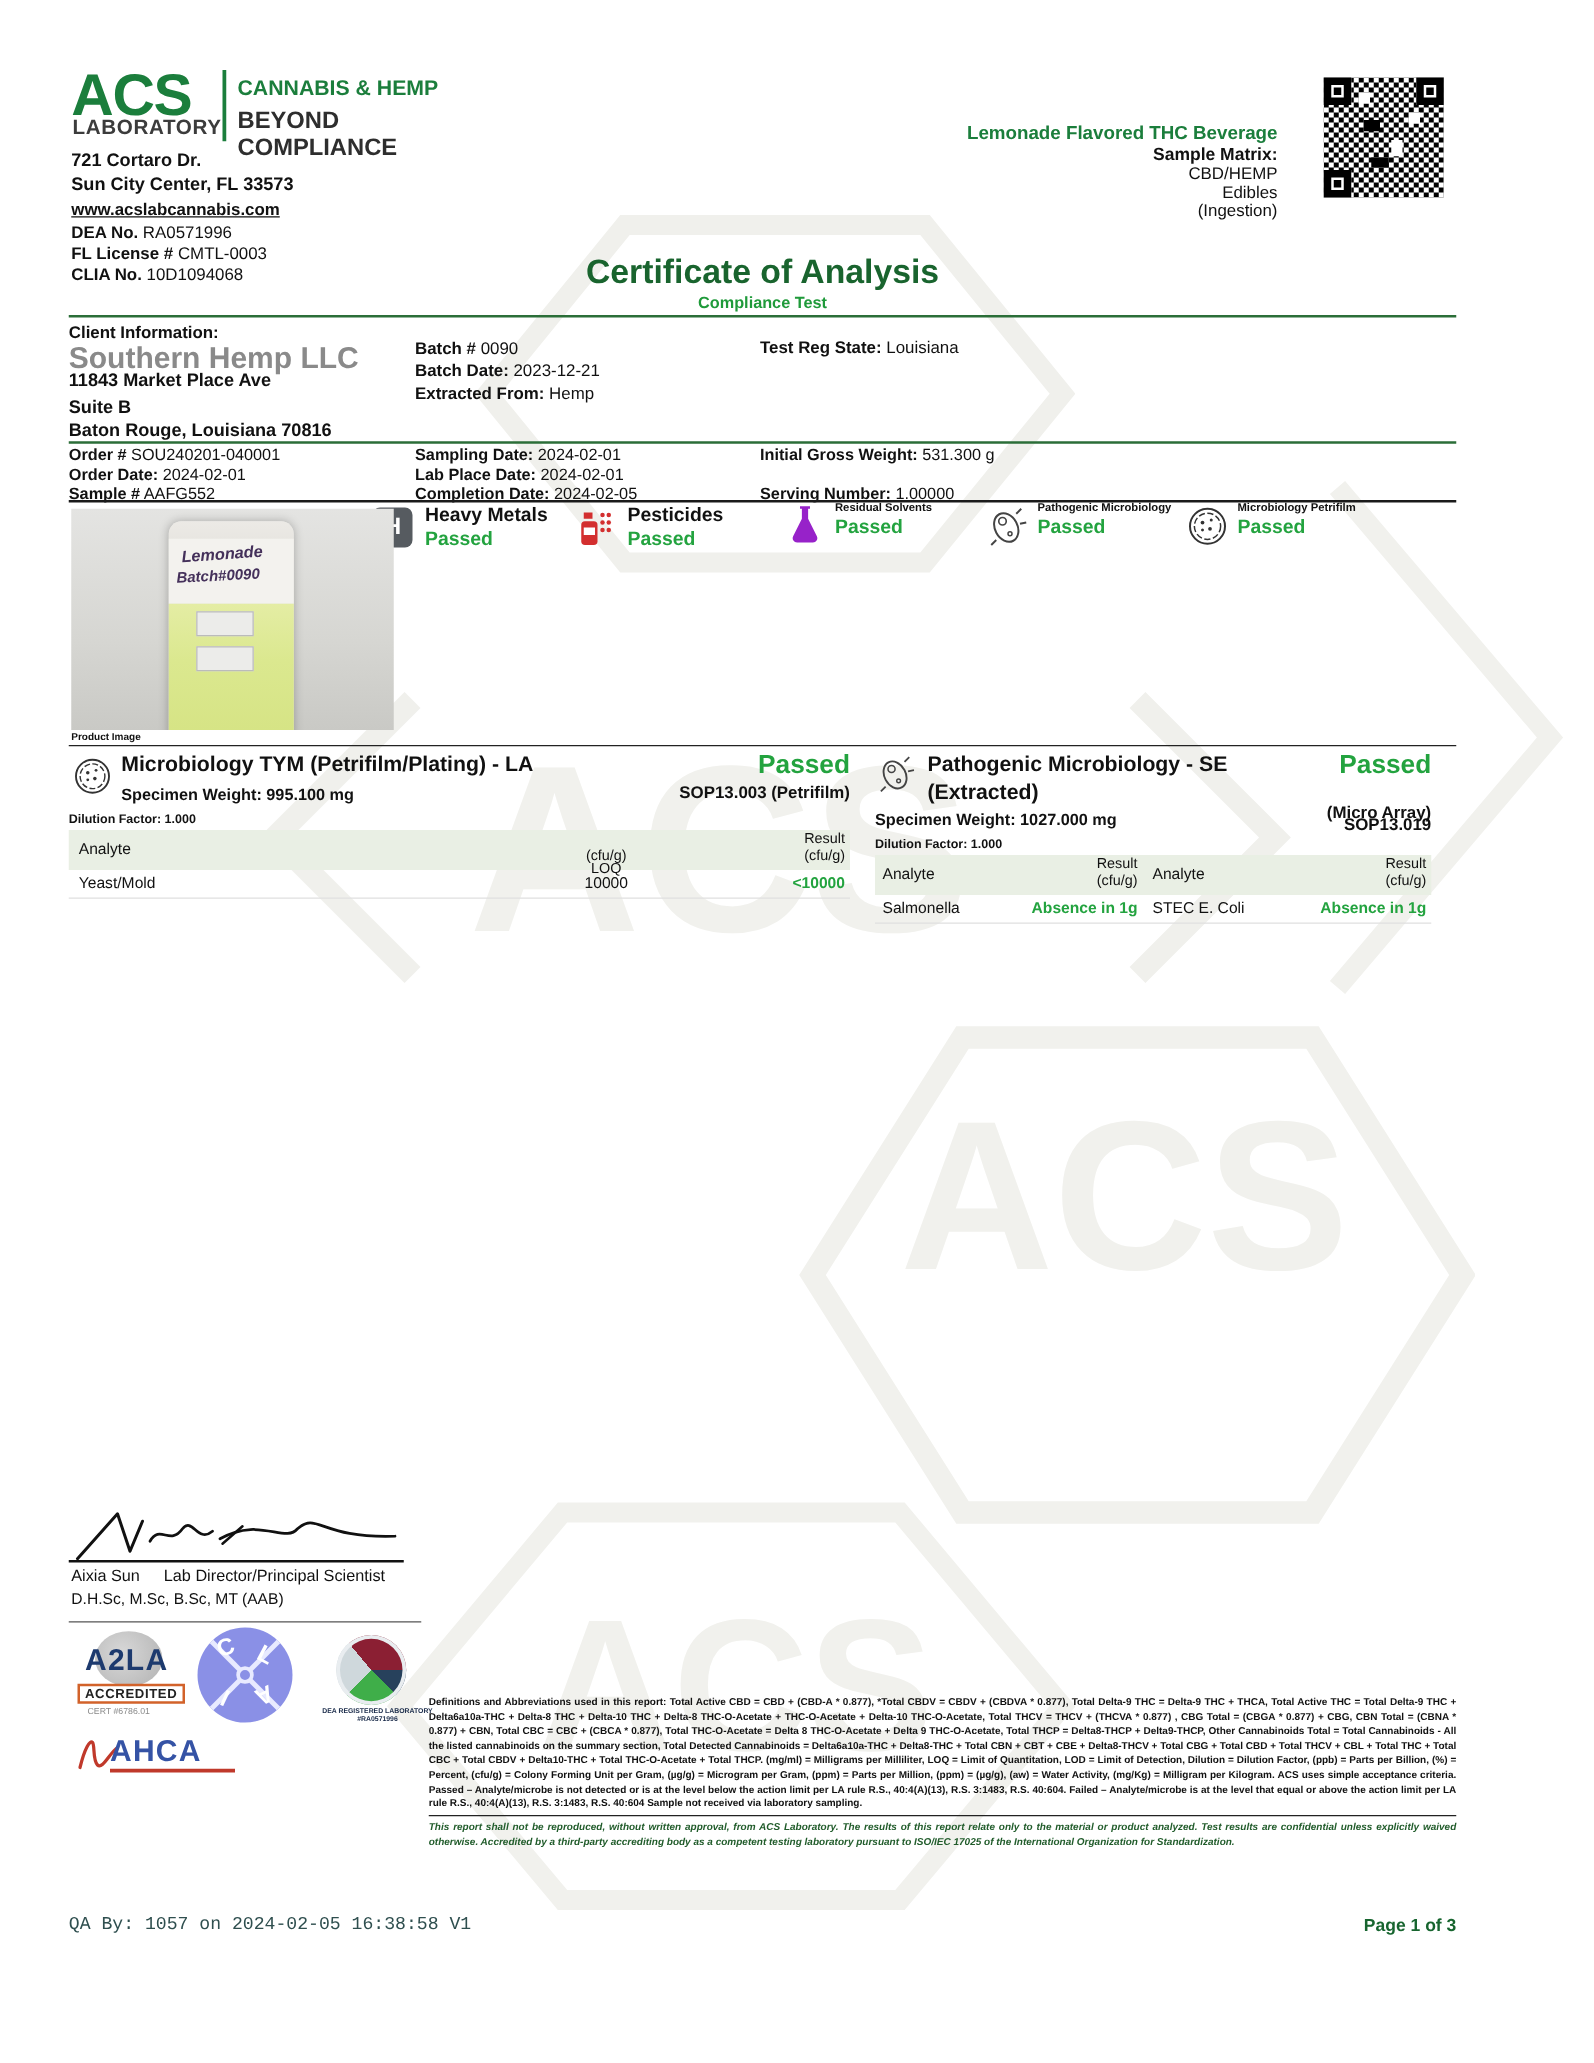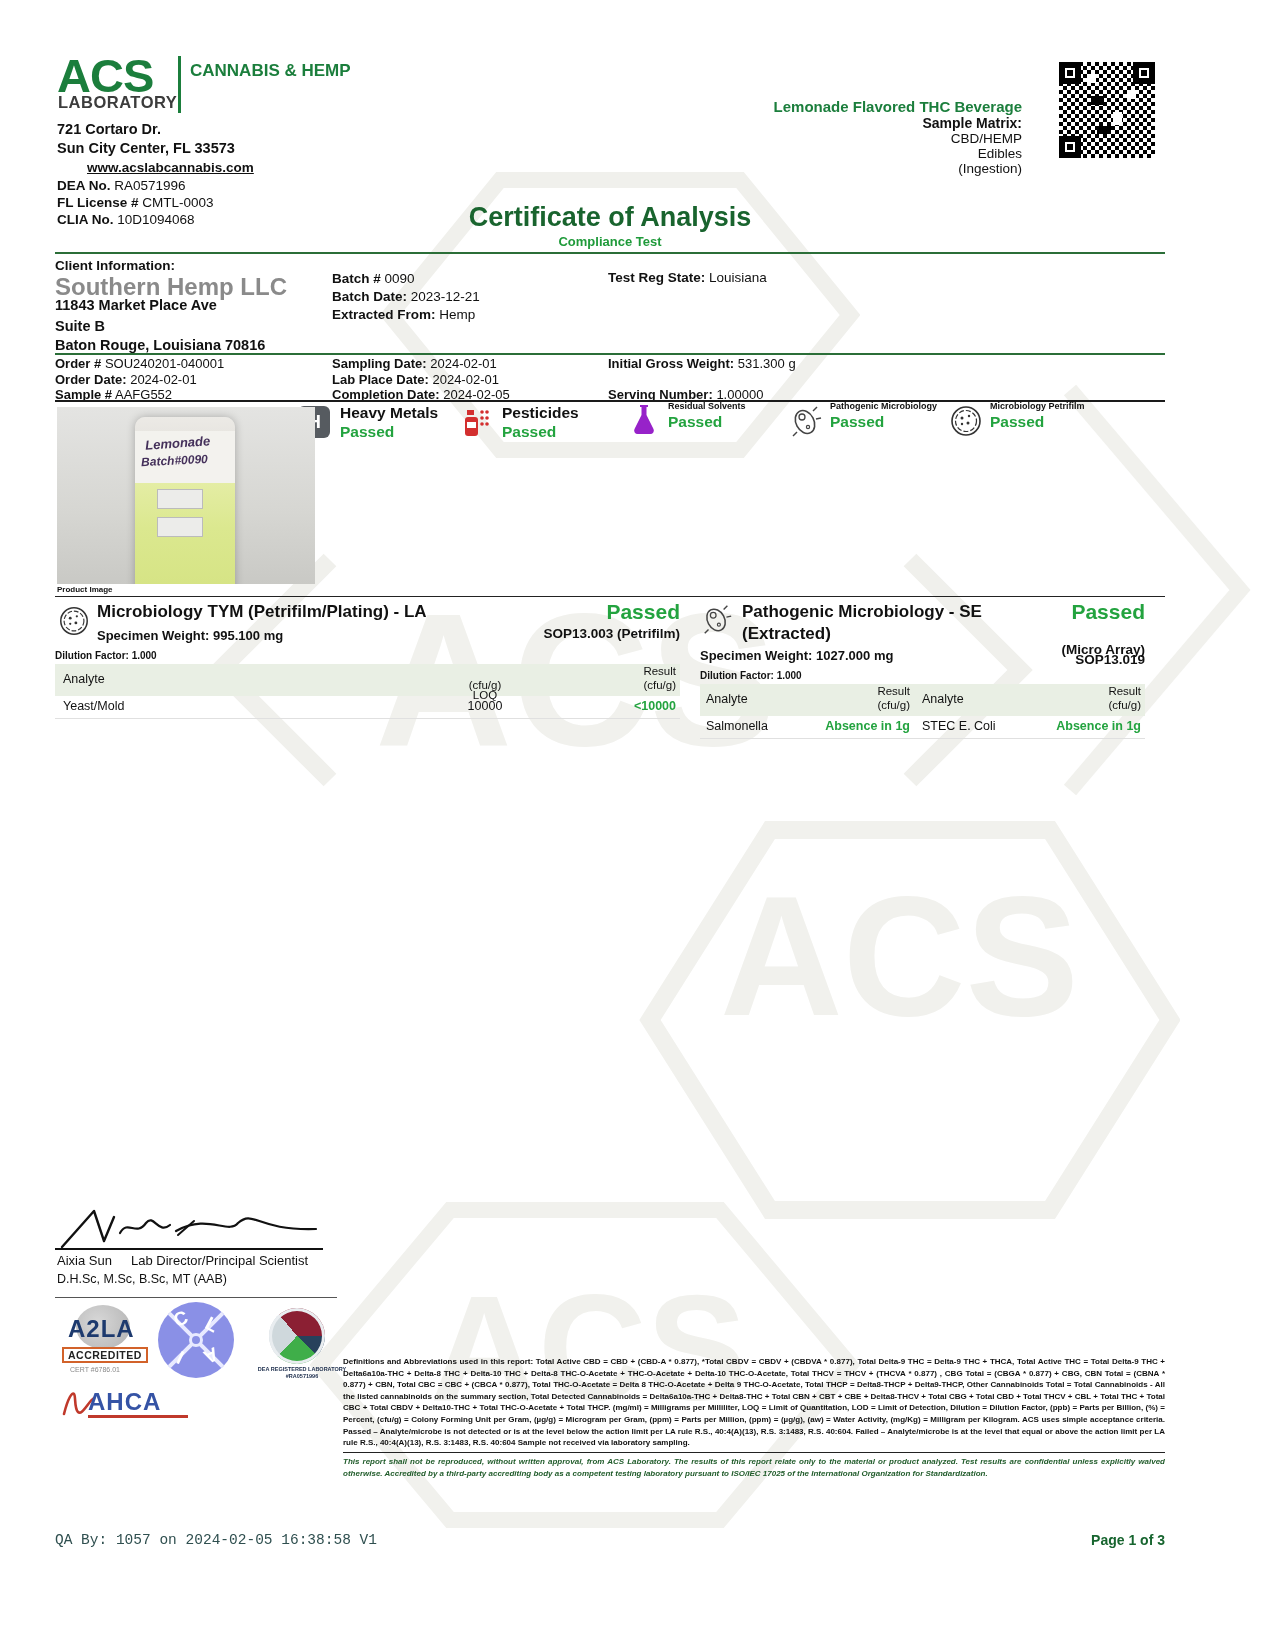--- a/index.html
+++ b/index.html
@@ -44,25 +44,26 @@
     <polyline points="30,10 200,210 30,410" fill="none" stroke="#f1f1ed" stroke-width="16"></polyline>
   </svg>
 
   <div class="content">
 
   <div class="abs" style="left:57px;top:56px;width:340px;height:60px;">
     <span class="abs b" style="left:0;top:-8px;font-size:47px;color:#1b7e3c;letter-spacing:-1px;">ACS</span>
     <span class="abs b" style="left:1px;top:37px;font-size:16.5px;color:#3c3c3c;letter-spacing:0.5px;">LABORATORY</span>
     <span class="abs" style="left:121px;top:0;width:3px;height:57px;background:#1b7e3c;"></span>
     <span class="abs b" style="left:133px;top:5px;font-size:17px;color:#1b7e3c;">CANNABIS &amp; HEMP</span>
+    <span class="abs b" style="left:133px;top:30px;font-size:19px;color:#2e2e2e;">BEYOND COMPLIANCE</span>
   </div>
 
   <div class="abs b" style="left:57px;top:121px;font-size:14.5px;">721 Cortaro Dr.</div>
   <div class="abs b" style="left:57px;top:140px;font-size:14.5px;">Sun City Center, FL 33573</div>
-  <div class="abs b" style="left:57px;top:160px;font-size:13.5px;text-decoration:underline;margin-left:30px;">www.acslabcannabis.com</div>
+  <div class="abs b" style="left:57px;top:160px;font-size:13.5px;text-decoration:underline;">www.acslabcannabis.com</div>
   <div class="abs" style="left:57px;top:178px;font-size:13.5px;">
     <span class="b">DEA No.</span>
     <span>RA0571996</span>
   </div>
   <div class="abs" style="left:57px;top:195px;font-size:13.5px;">
     <span class="b">FL License #</span>
     <span>CMTL-0003</span>
   </div>
   <div class="abs" style="left:57px;top:212px;font-size:13.5px;">
     <span class="b">CLIA No.</span>

